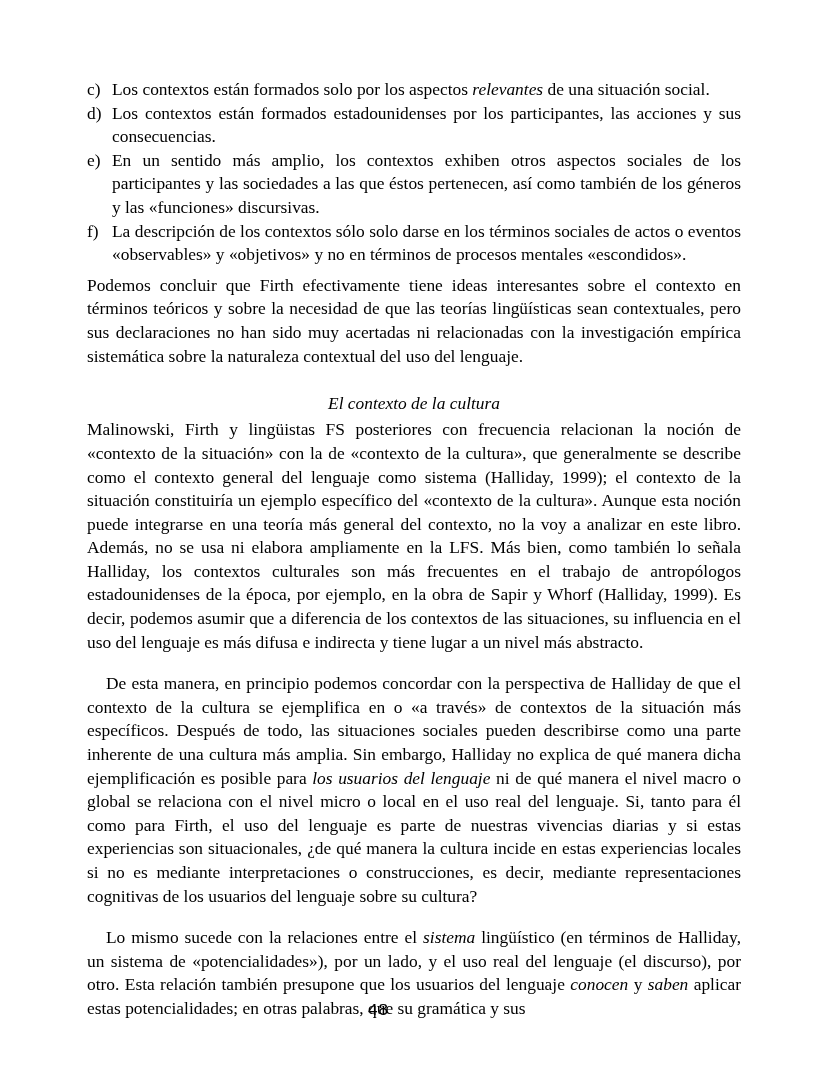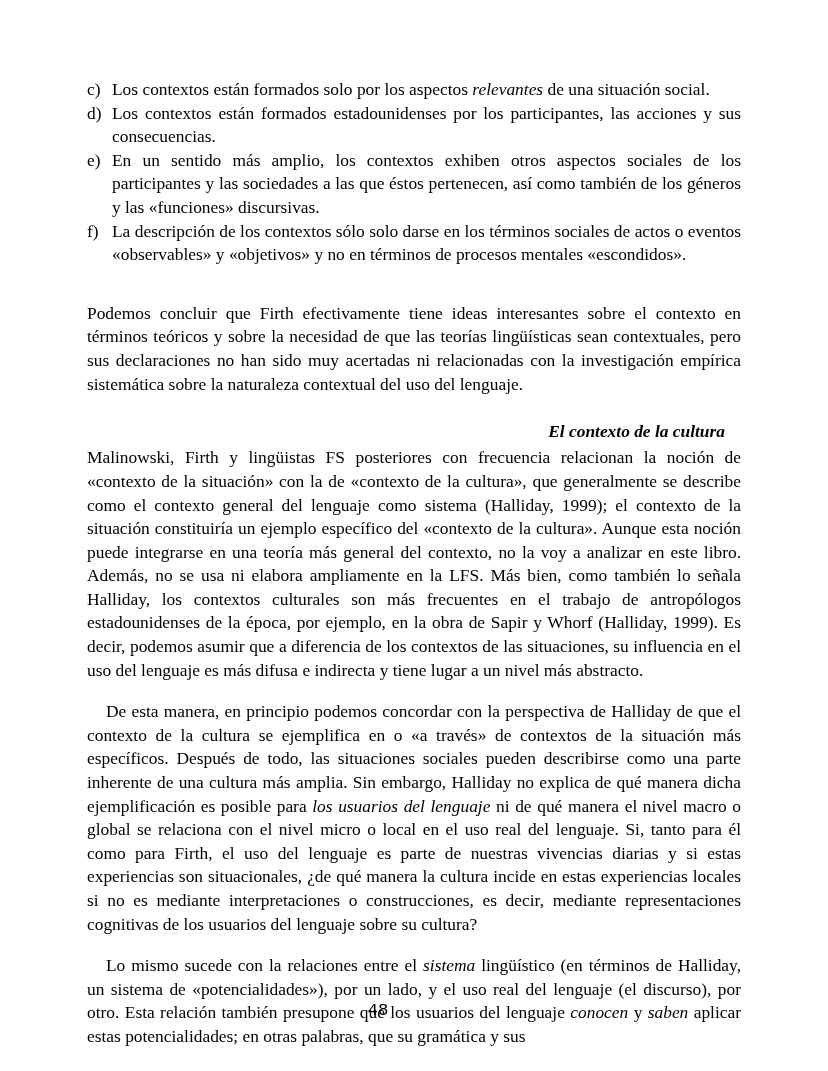--- a/index.html
+++ b/index.html
@@ -60,37 +60,37 @@
 
   
   .para {
     font-size: 17.4px;
     line-height: 23.6px;
     text-align: justify;
     text-justify: inter-word;
     margin: 0;
   }
   .para.spaced-before {
-    margin-top: 35px;
+    margin-top: 7px;
   }
   .para.indented {
     text-indent: 19px;
     margin-top: 18px;
   }
 
   
   .section-heading {
     font-size: 17.4px;
     line-height: 23.6px;
     font-style: italic;
-    margin: 16px;
+    margin: 0;
     margin-top: 23.6px;
     margin-bottom: 3px;
-    text-align: right;
-    font-weight: bold;
+    text-align: center;
+    font-weight: normal;
   }
 
   em.it { font-style: italic; }
 
   
   .folio {
     position: absolute;
     left: 0;
     top: 1000px;
     width: 756px;

